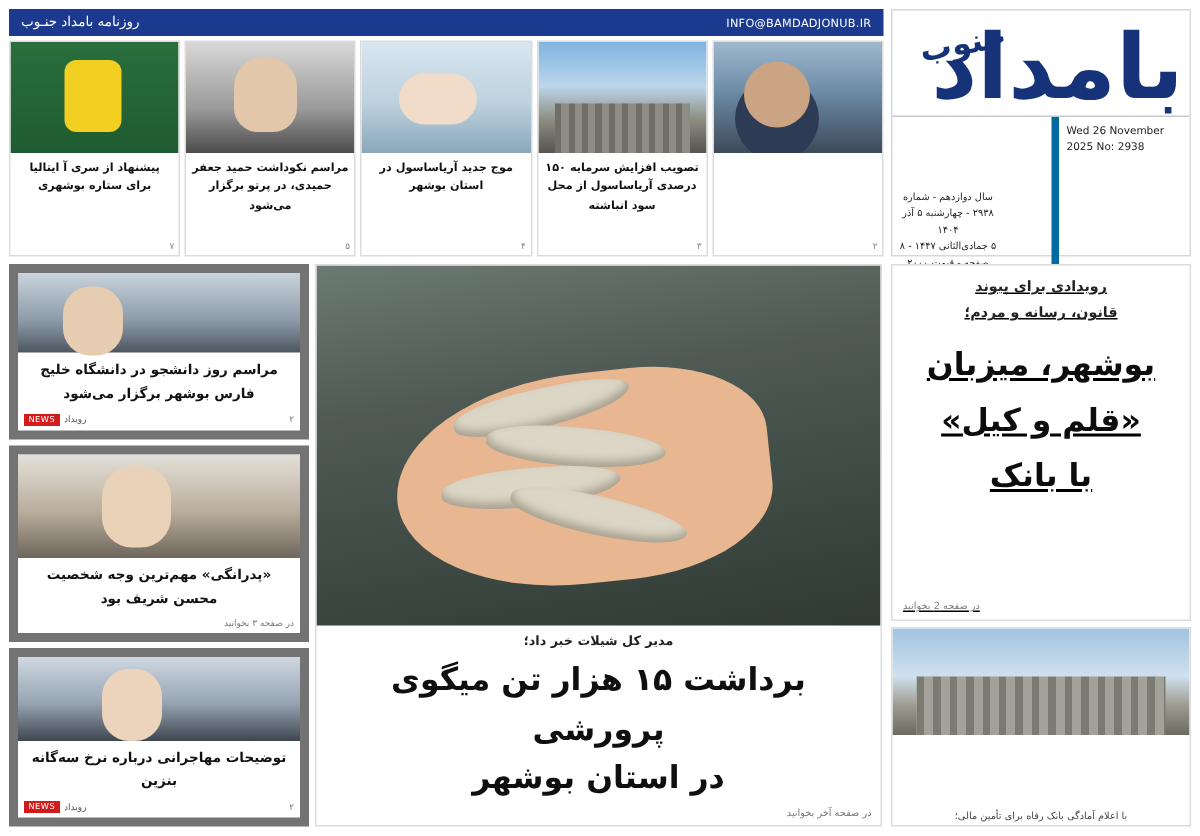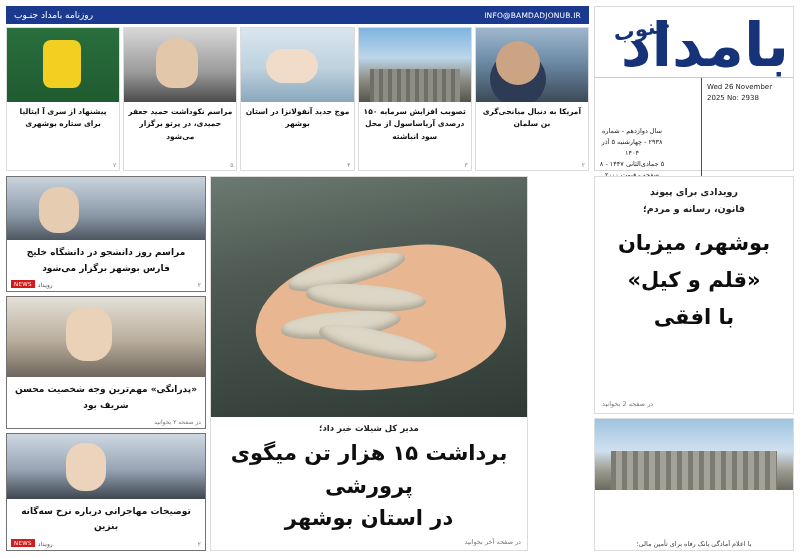--- a/index.html
+++ b/index.html
@@ -76,21 +76,21 @@
     border-top: 1px solid #c9c9c9;
     margin-top: 2px;
     display: flex;
     font-size: 7px;
     color: #222;
   }
   .dateline .en {
     direction: ltr;
     padding: 4px 5px;
     width: 92px;
-    border-left: 1px solid #0369a1;
+    border-left: 5px solid #0369a1;
     line-height: 1.5;
     font-size: 7px;
     margin-left: 32px;
   }
   .dateline .fa {
     flex: 1;
     padding: 3px 4px;
     text-align: center;
     line-height: 1.7;
     font-size: 6.5px;
@@ -146,21 +146,21 @@
   
   .leftcol {
     position: absolute;
     top: 176px; left: 6px;
     width: 200px; height: 375px;
     display: flex;
     flex-direction: column;
     gap: 4px;
   }
   .lcard {
-    border: 1px solid #737373;
+    border: 6px solid #737373;
     background: #fff;
     position: relative;
     display: flex;
     flex-direction: column;
     overflow: hidden;
     justify-content: center;
   }
   .lcard .ph { width: 100%; }
   .lcard .cap {
     font-size: 9px;
@@ -198,21 +198,21 @@
   .ph-univ:after{content:"";position:absolute;left:16%;top:16%;width:40px;height:46px;border-radius:18px;background:#e6cdb2;}
   .ph-man2 { height: 90px; background: linear-gradient(180deg,#e4e0d8 0%, #b9ad9c 55%, #6e665c 100%); position: relative;}
   .ph-man2:after{content:"";position:absolute;left:30%;top:12%;width:46px;height:54px;border-radius:20px;background:#e9d2b8;}
   .ph-woman { height: 74px; background: linear-gradient(180deg,#cfd8e2 0%, #97a4b3 55%, #3e4650 100%); position: relative;}
   .ph-woman:after{content:"";position:absolute;left:30%;top:14%;width:40px;height:48px;border-radius:18px;background:#ecd4bc;}
 
   
   .center {
     position: absolute;
     top: 176px; left: 210px;
-    width: 318px; height: 375px;
+    width: 378px; height: 375px;
     border: 1px solid #dcdcdc;
     background: #fff;
     display: flex;
     flex-direction: column;
     overflow: hidden;
   }
   .center .mainph {
     height: 268px;
     background: linear-gradient(170deg,#6b7a72 0%, #4e5a53 35%, #2f3a35 100%);
     position: relative;
@@ -272,20 +272,21 @@
     flex-direction: column;
     gap: 4px;
   }
   .rcard-lead {
     border: 1px solid #dcdcdc;
     padding: 6px 7px 5px 7px;
     background: #fff;
     height: 238px;
     display: flex;
     flex-direction: column;
+    text-decoration: underline;
   }
   .rcard-lead .eyebrow {
     font-size: 9.5px;
     line-height: 1.8;
     text-align: center;
     color: #222;
     font-weight: bold;
   }
   .rcard-lead .bighead {
     margin-top: 8px;
@@ -357,33 +358,32 @@
         <div>سال دوازدهم - شماره ۲۹۳۸ - چهارشنبه ۵ آذر ۱۴۰۴</div>
         <div>۵ جمادی‌الثانی ۱۴۴۷ - ۸ صفحه - قیمت ۲۰۰۰ تومان</div>
       </div>
     </div>
   </div>
 
   <div class="strip">
 
     <div class="scard">
       <div class="ph ph-news1"></div>
-      <div class="cap">آمریکا به دنبال میانجی‌گری بن سلمان</div>
       <div class="num">۲</div>
     </div>
 
     <div class="scard">
       <div class="ph ph-refinery"></div>
       <div class="cap">تصویب افزایش سرمایه ۱۵۰ درصدی آریاساسول از محل سود انباشته</div>
       <div class="num">۳</div>
     </div>
 
     <div class="scard">
       <div class="ph ph-flu"></div>
-      <div class="cap">موج جدید آنفولانزا در استان بوشهر</div>
+      <div class="cap">موج جدید آریاساسول در استان بوشهر</div>
       <div class="num">۴</div>
     </div>
 
     <div class="scard">
       <div class="ph ph-portrait"></div>
       <div class="cap">مراسم نکوداشت حمید جعفر حمیدی، در پرتو برگزار می‌شود</div>
       <div class="num">۵</div>
     </div>
 
     <div class="scard">
@@ -453,21 +453,21 @@
   <div class="rightcol">
 
     <div class="rcard-lead">
       <div class="eyebrow">
         <div>رویدادی برای پیوند</div>
         <div>قانون، رسانه و مردم؛</div>
       </div>
       <div class="bighead">
         <div>بوشهر، میزبان</div>
         <div>«قلم و کیل»</div>
-        <div>با افقی</div>
+        <div>با بانک</div>
       </div>
       <div class="more">در صفحه 2 بخوانید</div>
     </div>
 
     <div class="rcard-photo">
       <div class="ph-petro"></div>
       <div class="smallcap">با اعلام آمادگی بانک رفاه برای تأمین مالی؛</div>
     </div>
 
   </div>

